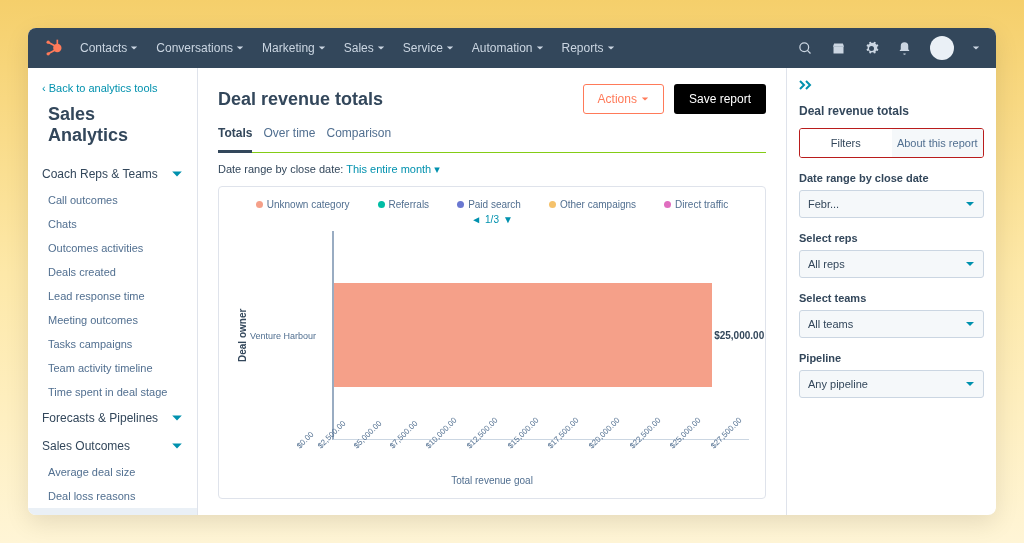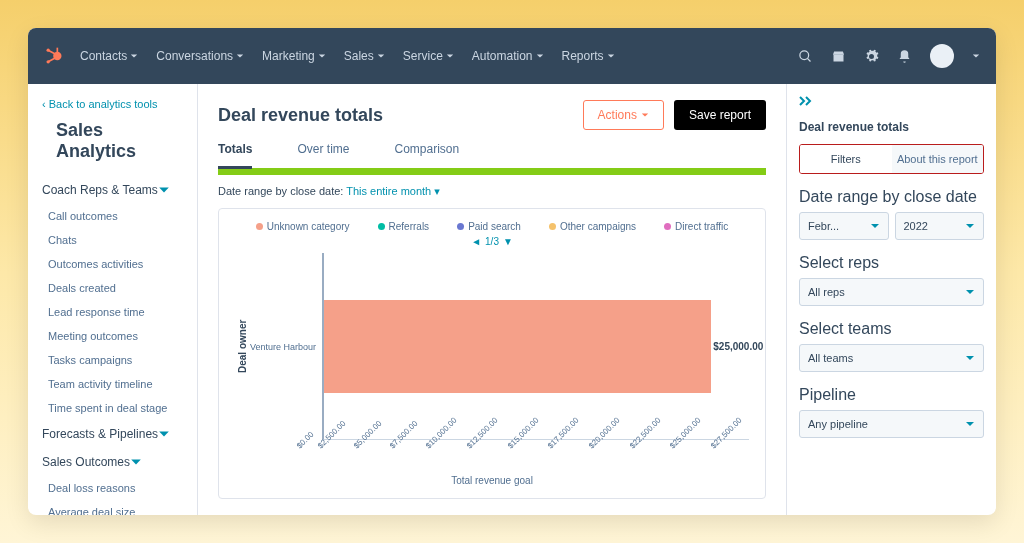--- a/index.html
+++ b/index.html
@@ -1,67 +1,67 @@
 <!DOCTYPE html>
 <html><head>
 <meta charset="utf-8">
 <style>
 *{box-sizing:border-box;margin:0;padding:0;font-family:-apple-system,BlinkMacSystemFont,"Segoe UI",sans-serif}
 body{background:linear-gradient(180deg,#f5cf6b 0%,#fde8a8 50%,#fff5d6 100%);padding:28px;width:1024px;height:543px;overflow:hidden}
 .app{background:#fff;border-radius:8px;box-shadow:0 8px 24px rgba(0,0,0,.1);height:487px;overflow:hidden;display:flex;flex-direction:column}
-.topbar{background:#33475b;height:56px;display:flex;align-items:center;padding:0 16px;color:#fff;font-size:12px}
+.topbar{background:#33475b;height:40px;display:flex;align-items:center;padding:0 16px;color:#fff;font-size:12px}
 .logo{width:20px;height:20px;color:#ff7a59;margin-right:16px}
 .nav{display:flex;gap:18px}
 .nav-item{color:#cbd6e2;cursor:pointer;display:flex;align-items:center;gap:3px}
 .nav-item svg{width:8px;height:8px}
 .topbar-right{margin-left:auto;display:flex;align-items:center;gap:18px}
 .icon-btn{color:#cbd6e2;cursor:pointer;display:flex}
 .avatar{width:24px;height:24px;border-radius:50%;background:#eaf0f6}
 .body{display:flex;flex:1;overflow:hidden}
 .sidebar{width:170px;border-right:1px solid #dfe3eb;padding:14px 0;overflow-y:auto;font-size:11px}
 .back-link{color:#0091ae;padding:0 14px 10px;font-size:11px;display:flex;align-items:center;gap:3px;cursor:pointer}
-.page-title{font-size:18px;font-weight:600;color:#33475b;padding:0 28px 14px}
-.section-hdr{display:flex;justify-content:flex-start;align-items:center;padding:7px 14px;color:#33475b;font-weight:500;cursor:pointer;font-size:12px}
+.page-title{font-size:18px;font-weight:600;color:#33475b;padding:0 20px 14px}
+.section-hdr{display:flex;justify-content:space-between;align-items:center;padding:7px 14px;color:#33475b;font-weight:500;cursor:pointer;font-size:12px}
 .section-hdr svg{color:#0091ae;width:12px;height:12px}
 .sub-item{padding:6px 14px 6px 20px;color:#516f90;cursor:pointer;font-size:11px}
 .sub-item.active{background:#eaf0f6;font-weight:600;color:#33475b}
 .main{flex:1;padding:16px 20px;overflow:hidden;display:flex;flex-direction:column}
 .main-hdr{display:flex;align-items:center;margin-bottom:12px}
 .main-title{font-size:18px;font-weight:600;color:#33475b}
 .btn{padding:7px 14px;border-radius:3px;font-size:12px;cursor:pointer;border:1px solid transparent}
 .btn-outline{border-color:#ff7a59;color:#ff7a59;background:#fff;display:flex;align-items:center;gap:4px}
 .btn-primary{background:#000000;color:#fff}
 .main-hdr .btns{margin-left:auto;display:flex;gap:10px}
-.tabs{display:flex;gap:45px;border-bottom:7px solid #84cc16;margin-bottom:10px}
+.tabs{display:flex;gap:11px;border-bottom:1px solid #84cc16;margin-bottom:10px}
 .tab{padding:0 0 10px;font-size:12px;color:#516f90;cursor:pointer}
 .tab.active{color:#33475b;font-weight:600;border-bottom:3px solid #33475b;margin-bottom:-1px}
 .date-range{font-size:11px;color:#33475b;margin-bottom:10px}
 .date-range .link{color:#0091ae;cursor:pointer}
 .chart-box{border:1px solid #dfe3eb;border-radius:4px;padding:12px 16px;flex:1;display:flex;flex-direction:column;font-size:10px;color:#516f90}
 .legend{display:flex;flex-wrap:wrap;gap:28px;justify-content:center;margin-bottom:4px}
 .legend-item{display:flex;align-items:center;gap:4px}
 .dot{width:7px;height:7px;border-radius:50%}
 .pager{display:flex;align-items:center;gap:4px;justify-content:center;color:#0091ae;font-size:10px}
 .chart-area{flex:1;display:flex;margin-top:6px}
 .y-label{writing-mode:vertical-rl;transform:rotate(180deg);font-size:10px;font-weight:600;color:#33475b;text-align:center;padding:0 2px}
-.y-ticks{display:flex;flex-direction:column;justify-content:center;padding-right:6px;font-size:9px}
+.y-ticks{display:flex;flex-direction:column;justify-content:center;padding-right:16px;font-size:9px}
 .plot{flex:1;position:relative;border-left:2px solid #99acc2;border-bottom:1px solid #cbd6e2}
 .bar{position:absolute;top:25%;height:50%;left:0;width:91%;background:#f5a089}
 .bar-label{position:absolute;top:50%;right:9%;transform:translate(105%,-50%);font-size:10px;font-weight:600;color:#33475b}
 .x-ticks{display:flex;justify-content:space-between;padding-left:60px;margin-top:4px;font-size:8px}
 .x-tick{transform:rotate(-45deg);transform-origin:top left;white-space:nowrap}
 .x-label{text-align:center;font-size:10px;color:#516f90;margin-top:22px}
 .right-panel{width:210px;border-left:1px solid #dfe3eb;padding:12px;font-size:11px;overflow-y:auto}
 .collapse{color:#0091ae;margin-bottom:12px;cursor:pointer}
 .panel-title{font-size:12px;font-weight:600;color:#33475b;margin-bottom:10px}
 .panel-tabs{display:flex;border:1px solid #b91c1c;border-radius:3px;overflow:hidden;margin-bottom:14px}
 .ptab{flex:1;text-align:center;padding:8px 4px;font-size:11px;color:#516f90;cursor:pointer}
 .ptab.active{background:#fff;color:#33475b;font-weight:500}
 .ptab:not(.active){background:#f5f8fa}
-.filter-label{font-size:16px;font-weight:400;color:#33475b;margin-bottom:6px}
+.filter-label{font-size:11px;font-weight:700;color:#33475b;margin-bottom:6px}
 .filter-row{display:flex;gap:6px;margin-bottom:14px}
 .select{flex:1;border:1px solid #cbd6e2;border-radius:3px;padding:7px 8px;display:flex;justify-content:space-between;align-items:center;font-size:11px;color:#33475b;background:#f5f8fa;cursor:pointer}
 .select svg{color:#0091ae;width:10px;height:10px}
 .chev{width:8px;height:8px}
 </style>
 </head>
 <body>
 
 <div class="app">
   <div class="topbar">
@@ -153,22 +153,22 @@
             <svg viewBox="0 0 10 10" fill="currentColor">
               <path d="M1 3l4 4 4-4z"></path>
             </svg>
           </div>
           <div class="section-hdr">
             <span>Sales Outcomes</span>
             <svg viewBox="0 0 10 10" fill="currentColor">
               <path d="M1 3l4 4 4-4z"></path>
             </svg>
           </div>
+          <div class="sub-item">Average deal size</div>
           <div class="sub-item">Deal loss reasons</div>
-          <div class="sub-item">Average deal size</div>
           <div class="sub-item active">Deal revenue by source</div>
           <div class="sub-item">Deal velocity</div>
         </div>
     </div>
 
     <div class="main">
       <div class="main-hdr">
         <div class="main-title">Deal revenue totals</div>
         <div class="btns">
           <div class="btn btn-outline">
@@ -237,26 +237,20 @@
         </div>
       <div id="filters">
           <div class="filter-label">Date range by close date</div>
           <div class="filter-row">
             <div class="select">
               <span>Febr...</span>
               <svg viewBox="0 0 10 10" fill="currentColor">
                 <path d="M1 3l4 4 4-4z"></path>
               </svg>
             </div>
-            <div class="select">
-              <span>2022</span>
-              <svg viewBox="0 0 10 10" fill="currentColor">
-                <path d="M1 3l4 4 4-4z"></path>
-              </svg>
-            </div>
           </div>
           <div class="filter-label">Select reps</div>
           <div class="filter-row">
             <div class="select">
               <span>All reps</span>
               <svg viewBox="0 0 10 10" fill="currentColor">
                 <path d="M1 3l4 4 4-4z"></path>
               </svg>
             </div>
           </div>

